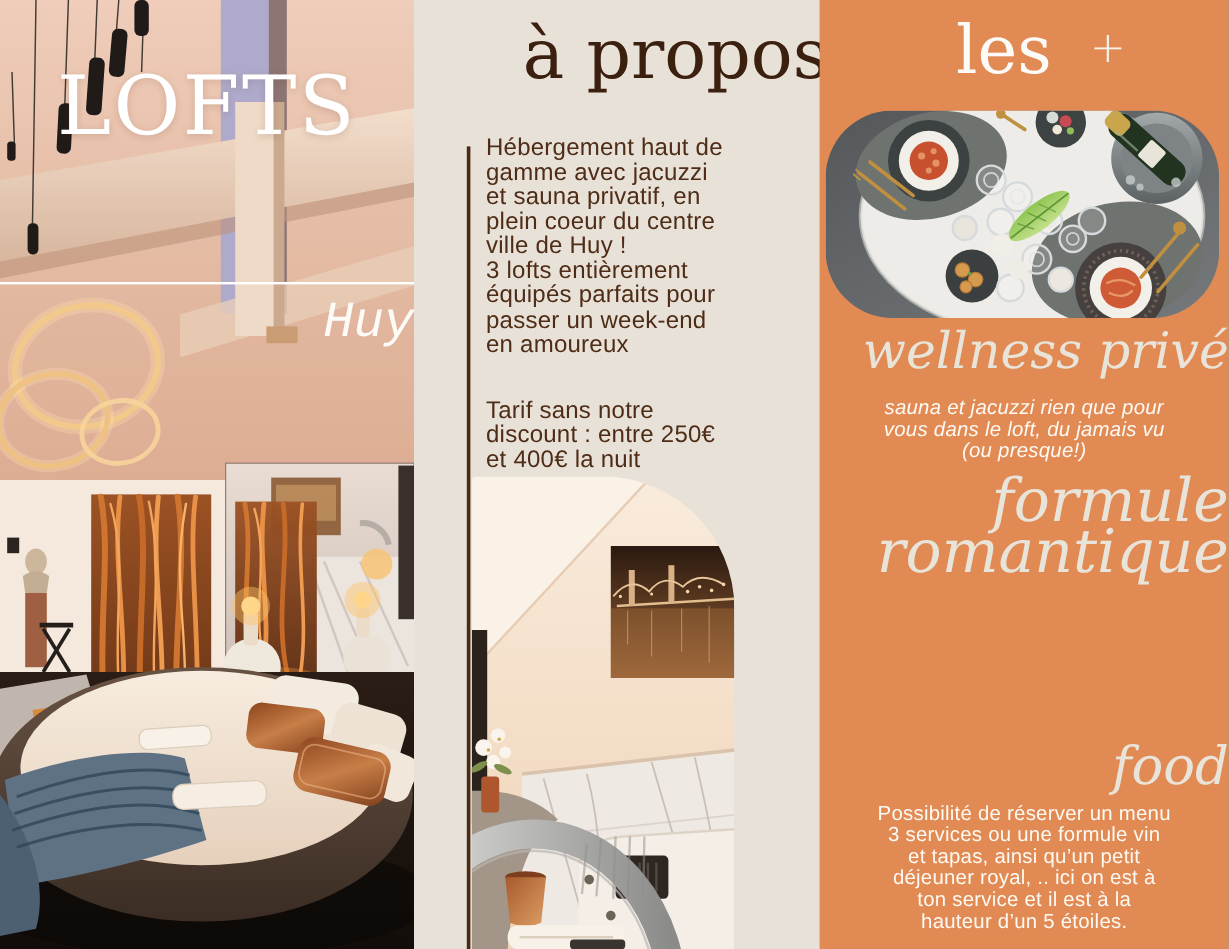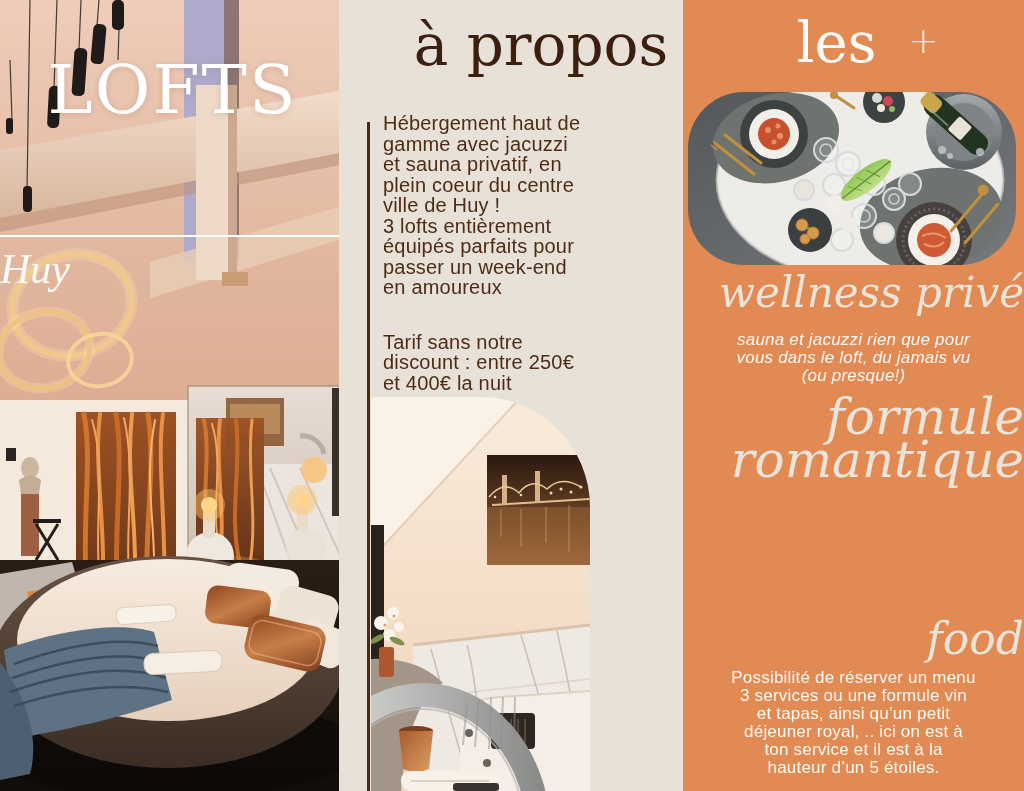--- a/index.html
+++ b/index.html
@@ -1,32 +1,32 @@
 <!DOCTYPE html>
 <html style="--cream: #E7E1D8; --orange: #E18A54; --heading-brown: #3C200F; --body-brown: #4E2C16; --rule-brown: #4A2A15; --offwhite-heading: #E8E4DA; --white-text: #FDF9F3; --title-white: #FFFFFF;"><head>
 <meta charset="utf-8">
 <style>
   html,body{margin:0;padding:0;background:#222;}
   .page{position:relative;width:1024px;height:791px;overflow:hidden;background:var(--cream,#E7E1D8);
         font-family:"Liberation Sans",sans-serif;}
   .page *{box-sizing:border-box;}
   section{position:absolute;top:0;height:791px;}
   .panel-left{left:0;width:345px;background:#D8AE97;}
-  .panel-mid{left:339px;width:404px;background:var(--cream,#E7E1D8);}
+  .panel-mid{left:361px;width:404px;background:var(--cream,#E7E1D8);}
   .panel-right{left:683px;width:341px;background:var(--orange,#E18A54);}
   .photo-fill{position:absolute;inset:0;width:100%;height:100%;display:block;}
 
   
   .brand{position:absolute;top:54px;left:0;right:0;text-align:center;color:var(--title-white,#FFFFFF);
          font-family:"DejaVu Serif",serif;font-size:68px;line-height:72px;letter-spacing:2px;
          text-shadow:0 1px 6px rgba(90,50,30,.18);}
   .brand-line{display:block;}
   .brand-divider{position:absolute;top:235px;left:0;width:345px;height:2px;background:#FFFFFF;}
-  .brand-sub{position:absolute;top:246px;left:0;right:0;text-align:left;color:#FDFBF8;
-             font-family:Liberation Serif, serif;font-style:italic;font-size:42px;line-height:46px;}
+  .brand-sub{position:absolute;top:246px;left:0;right:0;text-align:right;color:#FDFBF8;
+             font-family:Liberation Mono, monospace;font-style:italic;font-size:42px;line-height:46px;}
 
   
   .mid-heading{position:absolute;top:14px;left:0;right:0;margin:0;text-align:center;
                font-family:"DejaVu Serif",serif;font-weight:normal;font-size:58px;line-height:62px;
                color:var(--heading-brown,#3C200F);}
   .mid-rule{position:absolute;left:28px;top:122px;width:3px;height:669px;background:var(--rule-brown,#4A2A15);}
   .mid-text{position:absolute;left:44px;top:113px;width:288px;color:var(--body-brown,#4E2C16);
             font-size:20px;line-height:20.5px;letter-spacing:.2px;}
   .mid-text p{margin:0;white-space:pre-line;}
   .mid-text p + p{margin-top:34px;}

